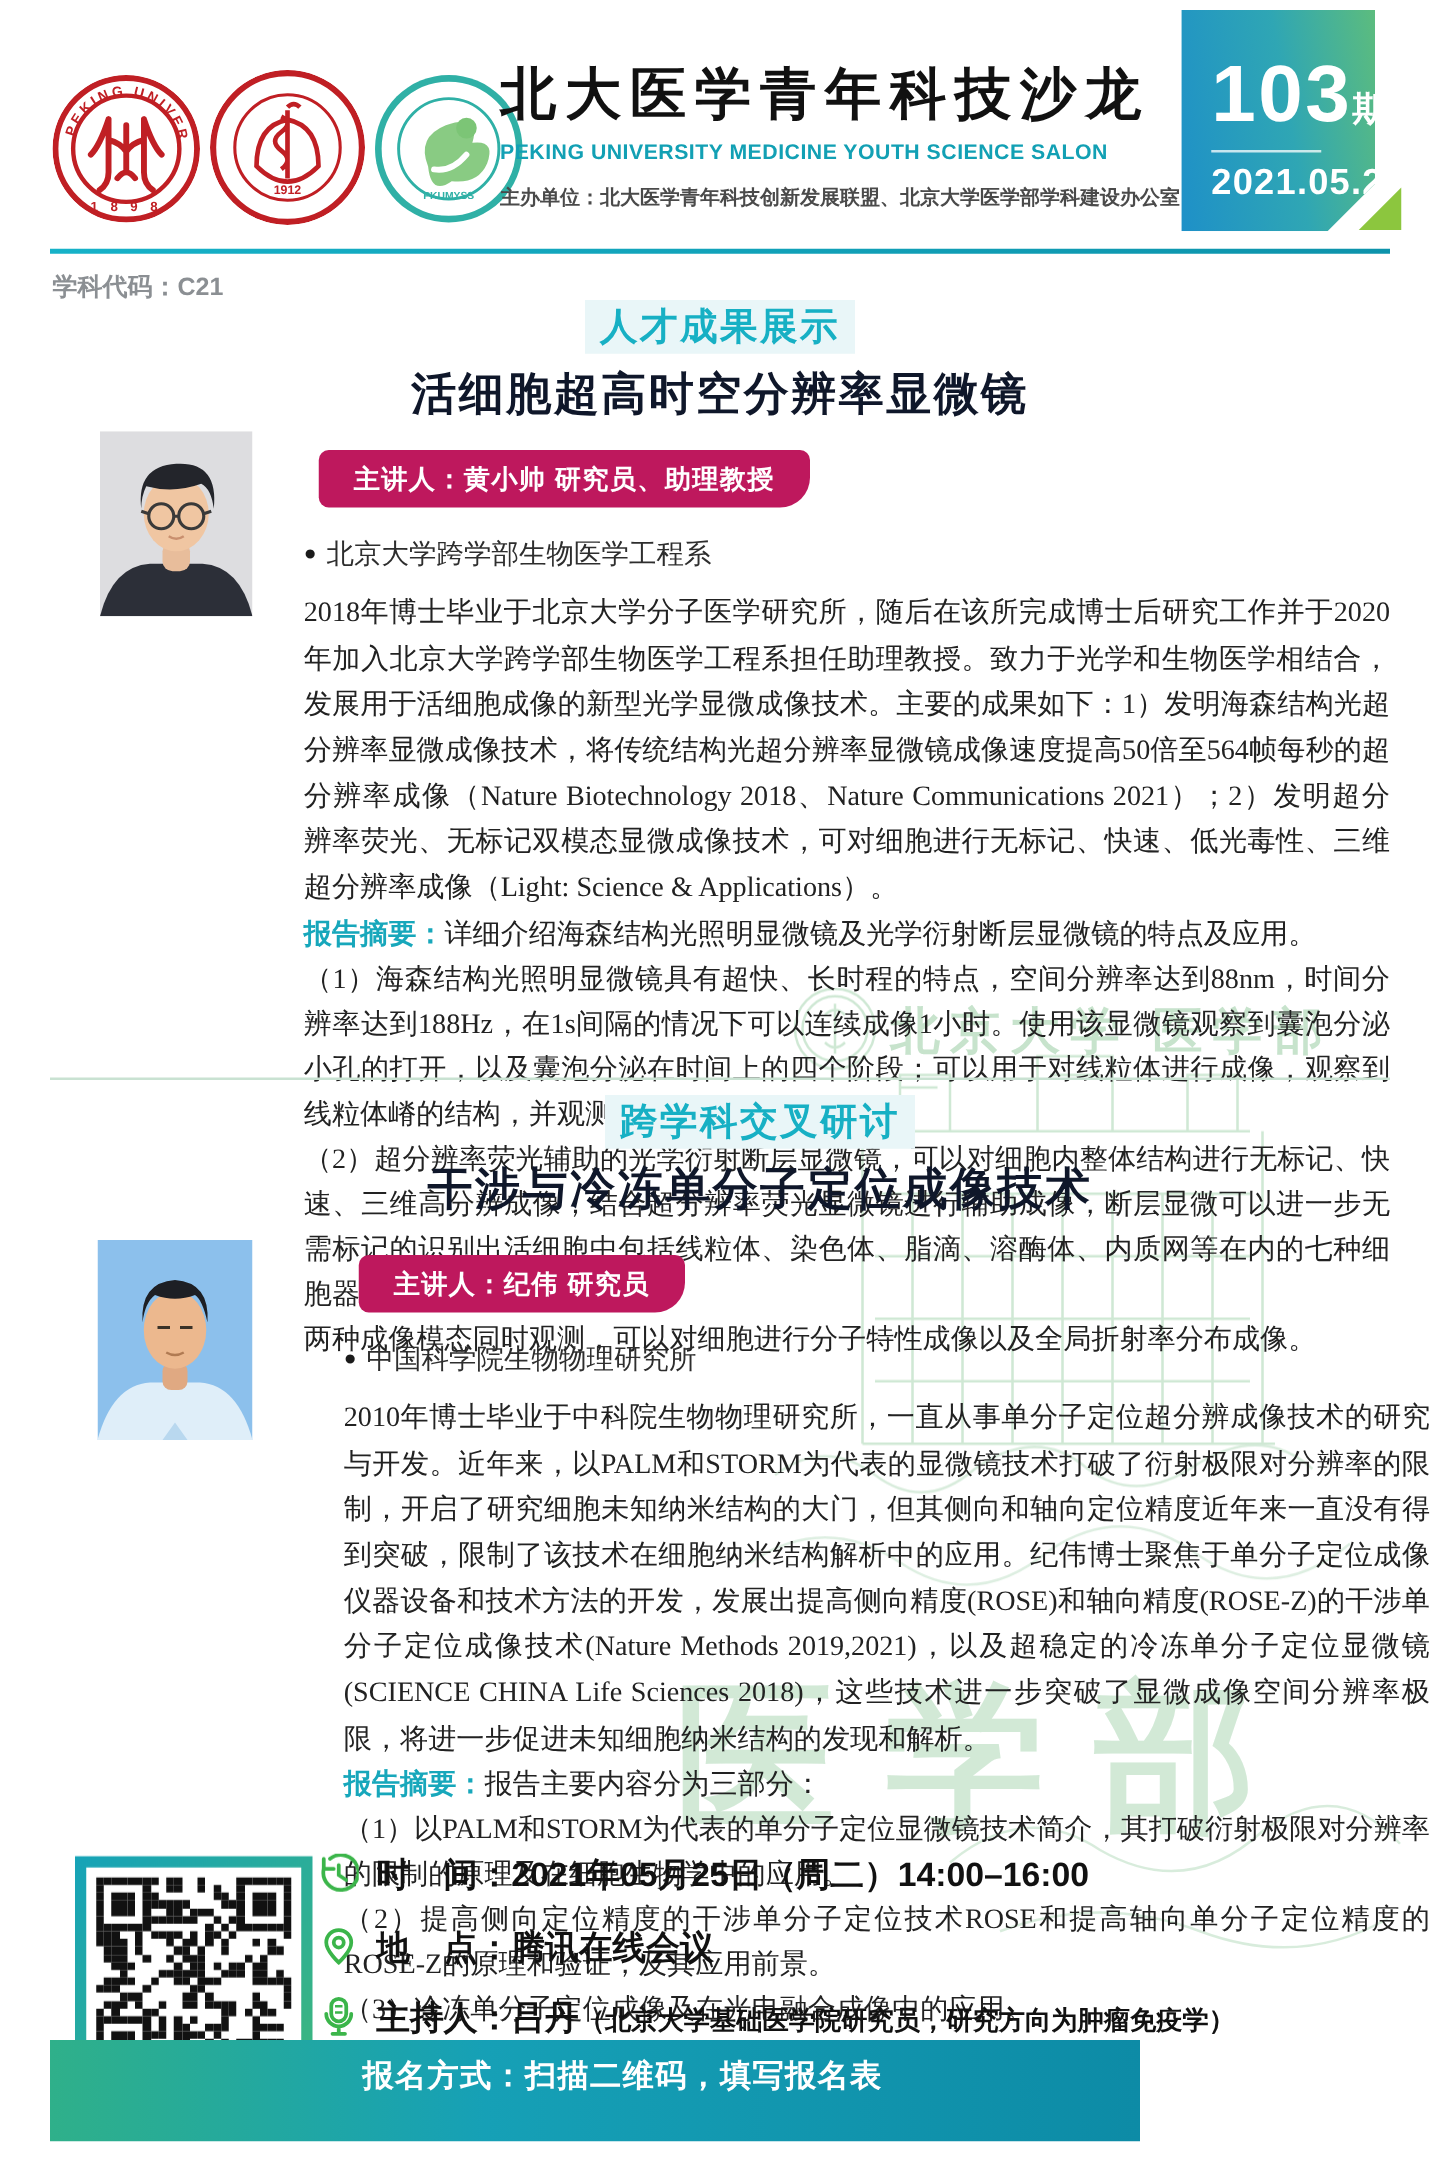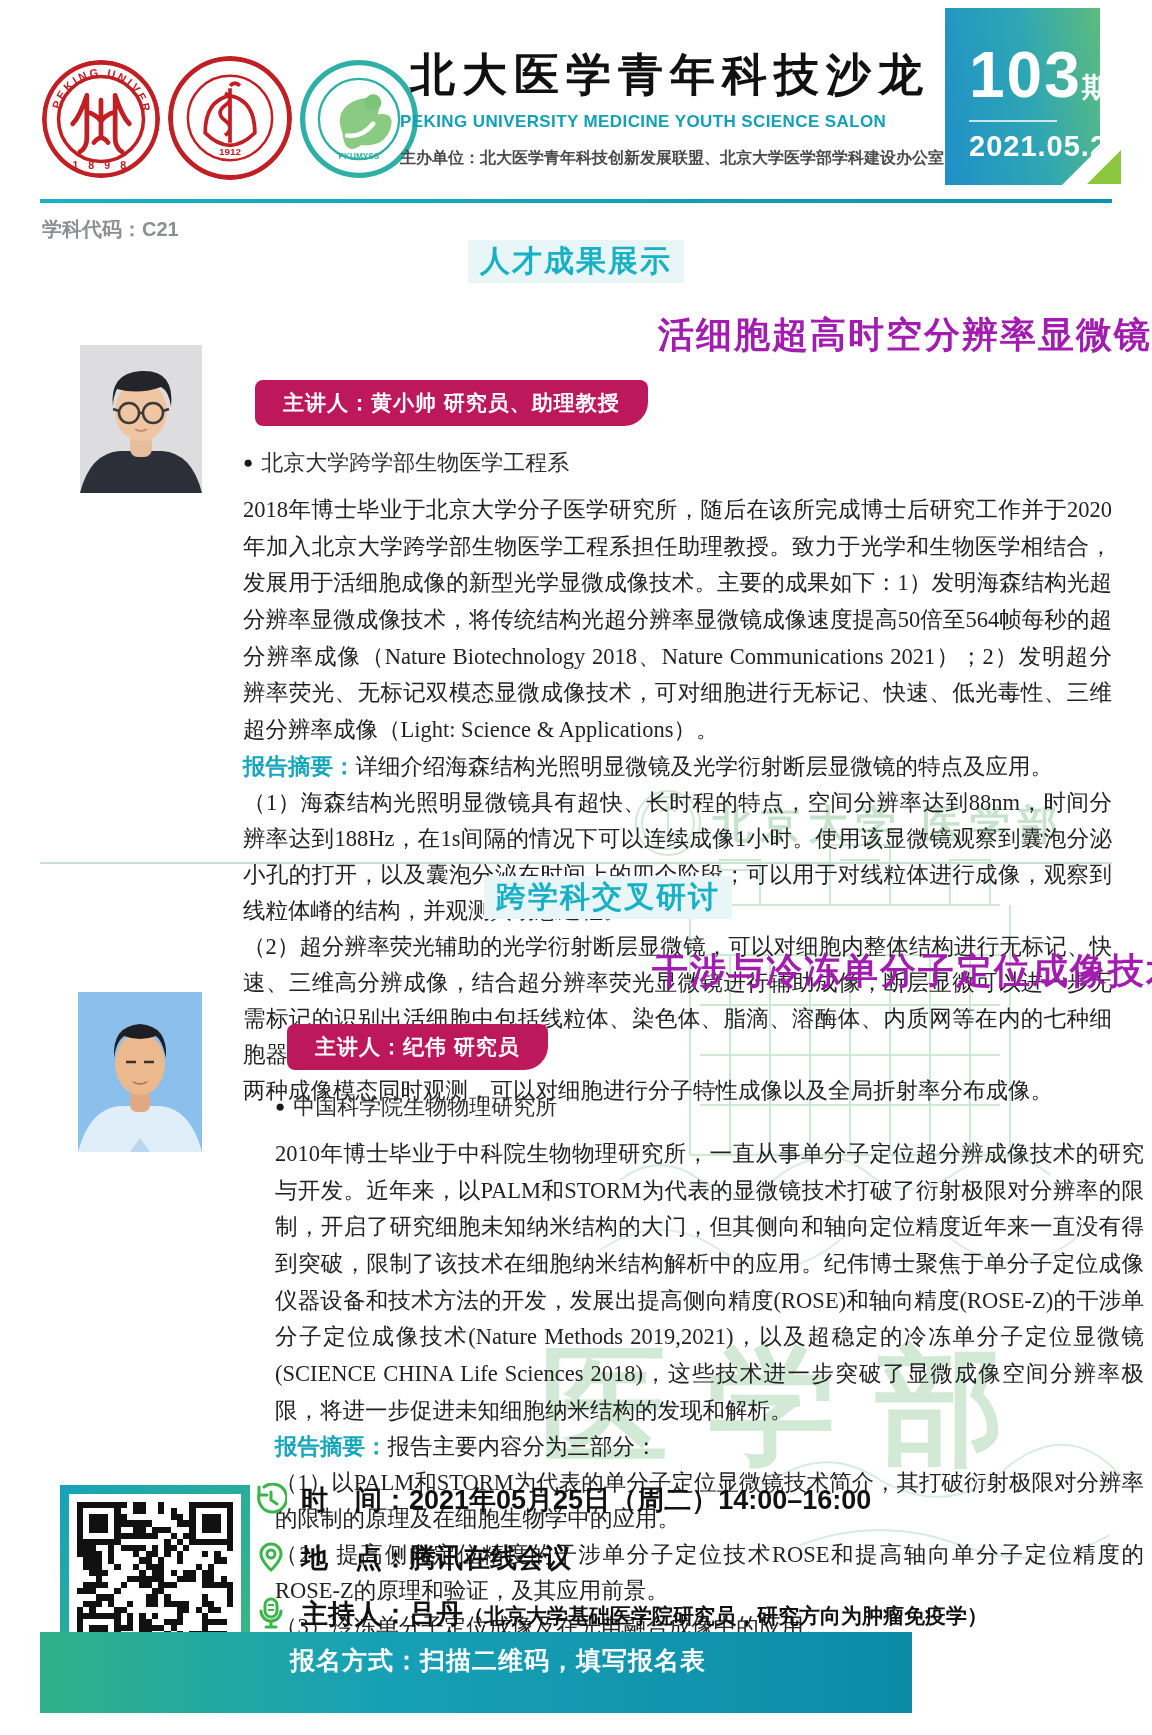--- a/index.html
+++ b/index.html
@@ -7,21 +7,21 @@
     width:1152px;height:1735px;position:relative;background:#ffffff;
     font-family:"Liberation Sans",sans-serif;color:#262626;overflow:hidden;
   }
   
   #header{position:absolute;top:8px;left:0;width:1152px;height:180px;}
   .logo{position:absolute;border-radius:50%;}
   #logo-pku{left:42px;top:52px;width:118px;height:118px;}
   #logo-hsc{left:168px;top:48px;width:124px;height:124px;}
   #logo-salon{left:300px;top:52px;width:118px;height:118px;}
   #title-block{position:absolute;left:400px;top:42px;width:540px;}
-  #title-cn{font-size:45px;font-weight:900;color:#111;letter-spacing:7px;line-height:1.1;white-space:nowrap;text-align:center;}
+  #title-cn{font-size:45px;font-weight:900;color:#111;letter-spacing:7px;line-height:1.1;white-space:nowrap;}
   #title-en{font-size:17px;font-weight:700;color:#12a0b4;letter-spacing:.4px;margin-top:12px;white-space:nowrap;}
   #organizer{font-size:16px;font-weight:700;color:#4a4a4a;margin-top:16px;white-space:nowrap;}
   #issue-badge{
     position:absolute;left:945px;top:0;width:155px;height:177px;
     background:linear-gradient(80deg,#1e90c8 0%,#2fa6b4 55%,#5cbc7e 100%);
     clip-path:polygon(0 0,100% 0,100% calc(100% - 38px),calc(100% - 38px) 100%,0 100%);
     color:#fff;
   }
   #issue-number-row{position:absolute;left:24px;top:30px;white-space:nowrap;}
   #issue-number{font-size:64px;font-weight:900;letter-spacing:2px;}
@@ -38,22 +38,22 @@
   #subject-code{position:absolute;top:216px;left:42px;font-size:20px;color:#8b8f93;font-weight:700;}
   
   #watermark{position:absolute;left:0;top:0;width:1152px;height:1735px;pointer-events:none;}
   
   .section{position:absolute;left:0;width:1152px;}
   #section1{top:240px;}
   #section2{top:876px;padding-left:32px;}
   .section-tag{text-align:center;}
   .section-tag span{display:inline-block;font-size:30px;font-weight:900;color:#17b0c4;
     background:#e9f6f8;padding:1px 12px;letter-spacing:2px;}
-  .section-title{text-align:right;font-size:36px;font-weight:900;color:#a21caf;
-    letter-spacing:2px;margin-top:28px;}
+  .section-title{text-align:center;font-size:36px;font-weight:900;color:#0f172a;
+    letter-spacing:2px;margin-top:8px;}
   .photo{position:absolute;overflow:hidden;}
   #photo1{left:80px;top:105px;width:122px;height:148px;}
   #photo2{left:78px;top:116px;width:124px;height:160px;}
   .speaker-tag{display:inline-block;background:#be185d;color:#fff;font-weight:800;
     font-size:21px;padding:9px 28px;border-radius:8px 8px 24px 8px;letter-spacing:1px;}
   .content{margin-left:243px;margin-right:40px;}
   #section1 .content{margin-top:0;}
   .tag-row{margin-left:255px;}
   #section1 .tag-row{margin-top:20px;}
   #section2 .tag-row{margin-top:28px;}

